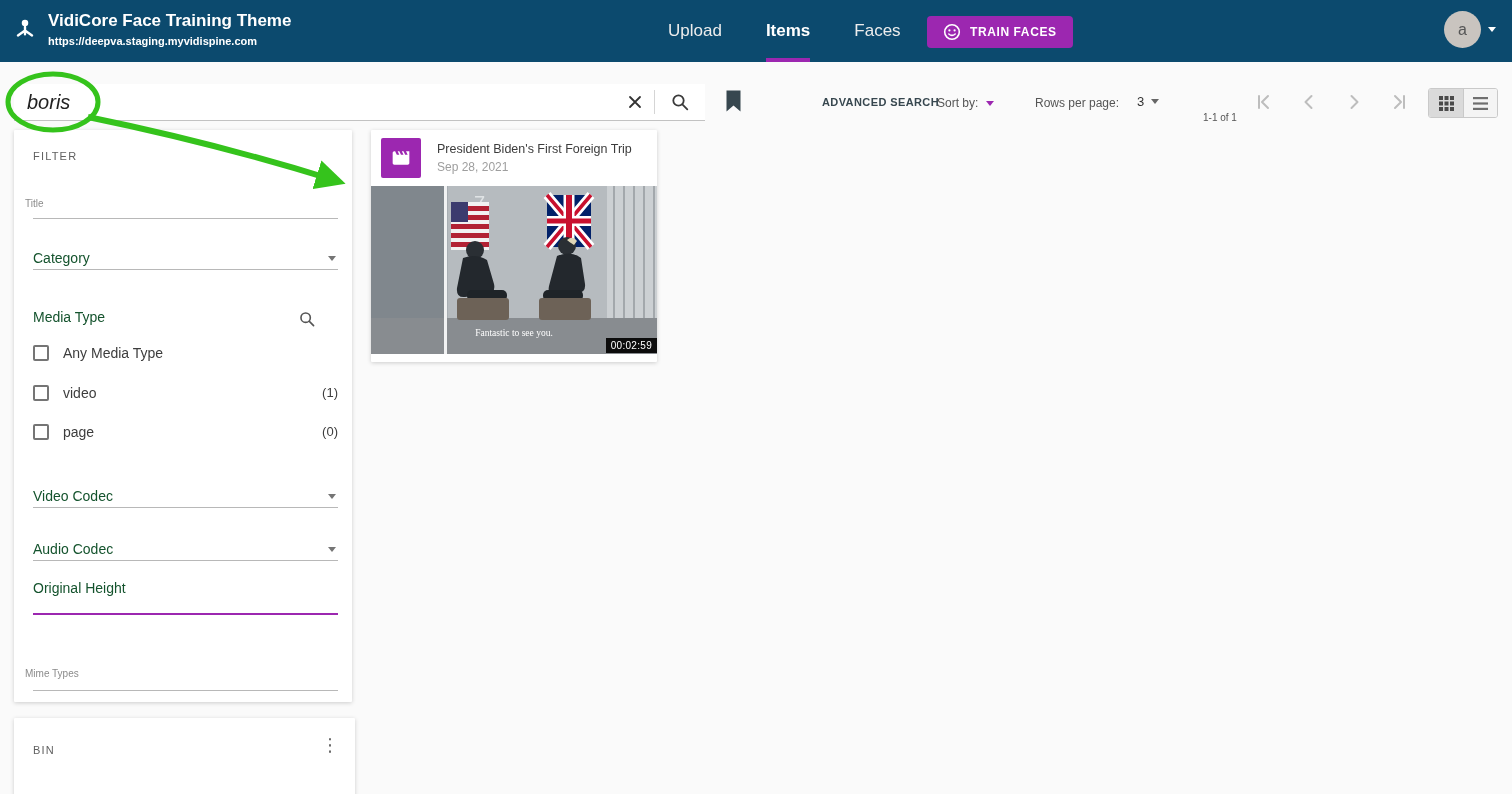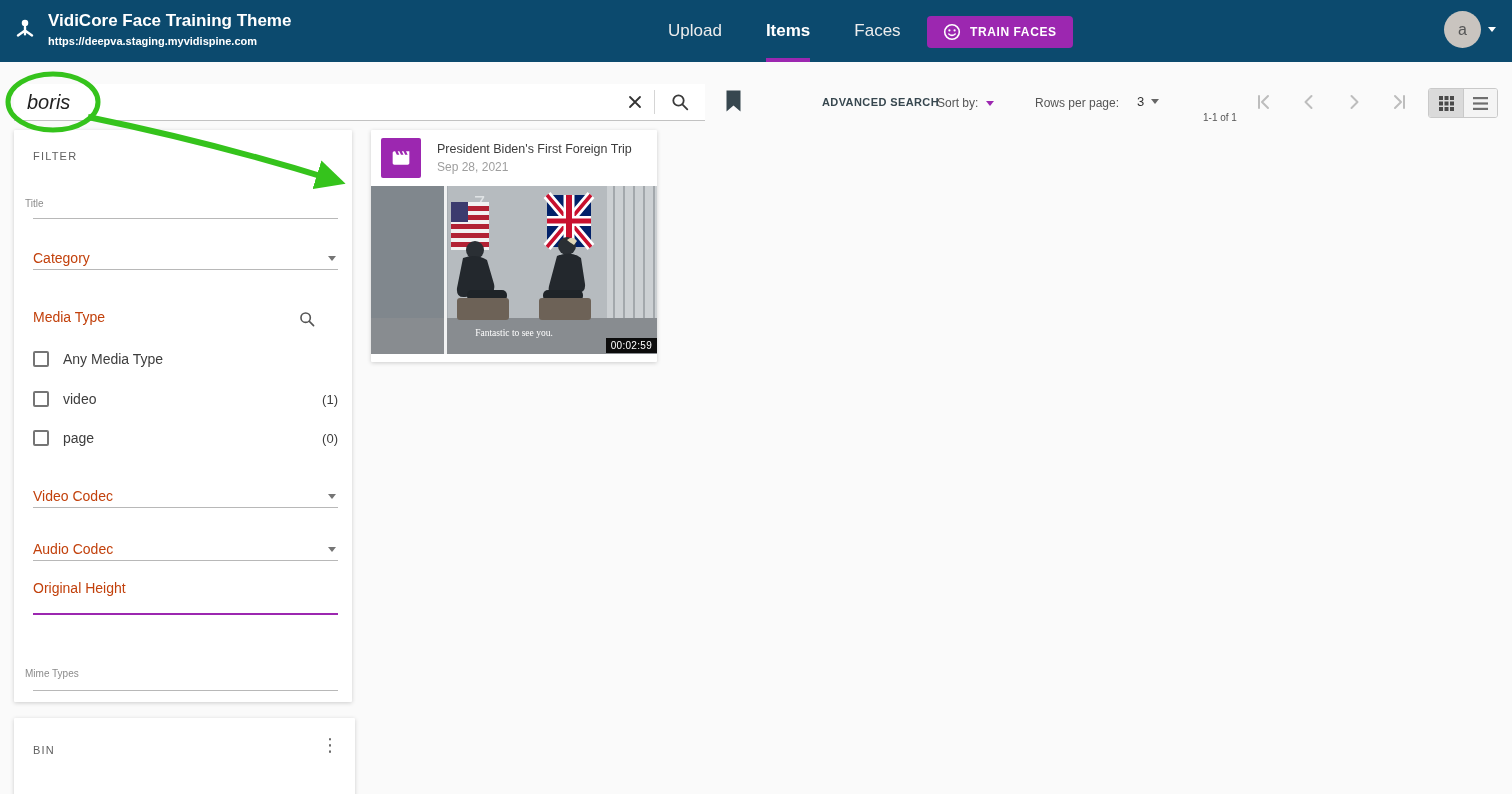--- a/index.html
+++ b/index.html
@@ -43,27 +43,27 @@
   .pager .icon-btn { width:24px; height:24px; }
   .view-toggle { position:absolute; left:1428px; top:88px; display:flex; border:1px solid #c9c9c9; border-radius:3px; overflow:hidden; background:#fff; }
   .view-btn { width:34px; height:28px; display:flex; align-items:center; justify-content:center; background:#f4f4f4; border:none; cursor:pointer; }
   .view-btn + .view-btn { border-left:1px solid #c9c9c9; }
   .view-btn.active { background:#dadada; }
   
   .card { position:absolute; background:#fff; box-shadow:0 1px 4px rgba(0,0,0,.18); border-radius:1px; }
   .filter-card { left:14px; top:130px; width:338px; height:572px; }
   .bin-card { left:14px; top:718px; width:341px; height:90px; }
   .panel-title { position:absolute; left:19px; font-size:11px; color:#616161; letter-spacing:1.2px; }
-  .f-label { position:absolute; left:19px; font-size:14px; color:#c2410c; }
+  .f-label { position:absolute; left:19px; font-size:14px; color:#14532d; }
   .f-input { position:absolute; left:11px; width:305px; border:none; outline:none; background:transparent; font-size:10px; color:#333; font-family:inherit; }
   .f-input::placeholder { color:#8b8b8b; opacity:1; }
   .f-underline { position:absolute; left:19px; width:305px; height:1px; background:#b8b8b8; }
   .f-underline.purple { height:2px; background:#9c27b0; }
   .f-caret { position:absolute; right:16px; color:#757575; }
-  .cb-row { position:absolute; left:19px; width:305px; height:22px; display:flex; align-items:flex-end; cursor:pointer; }
+  .cb-row { position:absolute; left:19px; width:305px; height:22px; display:flex; align-items:flex-start; cursor:pointer; }
   .cb-box { width:16px; height:16px; border:2px solid #757575; border-radius:2px; background:#fff; }
   .cb-label { margin-left:14px; font-size:14px; color:#3d3d3d; }
   .cb-count { position:absolute; right:0; font-size:13px; color:#3d3d3d; }
   .mt-search { position:absolute; right:36px; top:180px; }
   .kebab { position:absolute; right:16px; top:18px; font-size:18px; color:#616161; cursor:pointer; letter-spacing:0; line-height:1; }
   
   .result-card { left:371px; top:130px; width:286px; height:232px; cursor:pointer; }
   .rc-icon { position:absolute; left:10px; top:8px; width:40px; height:40px; background:#9c27b0; border-radius:2px; display:flex; align-items:center; justify-content:center; }
   .rc-title { position:absolute; left:66px; top:12px; width:212px; font-size:12.5px; color:#3c3c3c; white-space:nowrap; overflow:hidden; }
   .rc-date { position:absolute; left:66px; top:30px; font-size:12px; color:#9e9e9e;text-align:right; }

